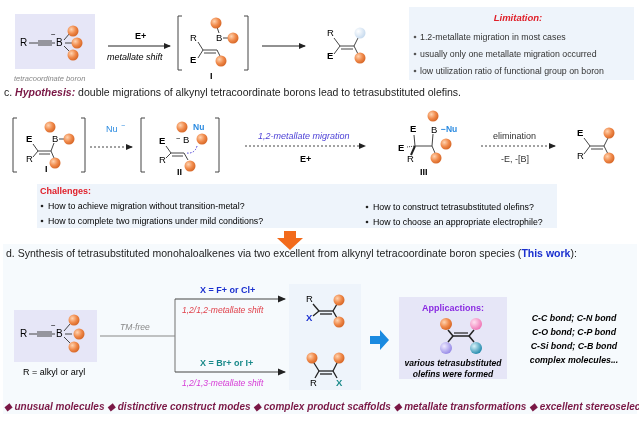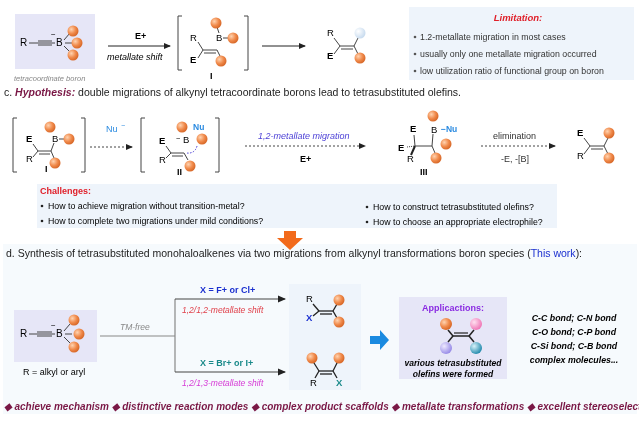--- a/index.html
+++ b/index.html
@@ -6,21 +6,21 @@
   body { width:639px; height:422px; position:relative; overflow:hidden; font-family:"Liberation Sans", sans-serif; color:#222; }
   .abs { position:absolute; }
   svg { position:absolute; left:0; top:0; }
   .t { font-family:"Liberation Sans", sans-serif; }
   .lim-box { left:89px; top:7px; width:225px; height:73px; background:#eef4fb; }
   .hyp-title { left:4px; top:86px; font-size:10.5px; white-space:nowrap; }
   .hyp-label { color:#7a1846; font-weight:bold; font-style:italic; }
   .chal-box { left:37px; top:184px; width:220px; height:44px; background:#eef4fb; }
   .sec-d { left:3px; top:244px; width:634px; height:170px; background:#f6fafd; }
   .d-title { left:6px; top:247px; font-size:10.5px; white-space:nowrap; }
-  .thiswork { color:#1a2fcf; font-weight:normal; }
+  .thiswork { color:#1a2fcf; font-weight:bold; }
   .feat-row { left:4px; top:401px; font-size:10px; font-weight:bold; font-style:italic; color:#7a1846; white-space:nowrap; }
 </style>
 </head>
 <body>
 
 <div class="abs lim-box" style="left:409px;"></div>
 
 <div class="abs chal-box" style="width:220px;"></div>
 <div class="abs" style="left:37px; top:184px; width:520px; height:44px; background:#eef4fb;"></div>
 
@@ -307,22 +307,22 @@
 </svg>
 
 <div class="abs hyp-title">
   <span>c.</span>
   <span class="hyp-label">Hypothesis:</span>
   <span>double migrations of alkynyl tetracoordinate borons lead to tetrasubstituted olefins.</span>
 </div>
 
 <div class="abs d-title">
   <span>d.</span>
-  <span>Synthesis of tetrasubstituted monohaloalkenes via two migrations from alkynyl transformations boron species (</span><span class="thiswork">This work</span><span>):</span>
+  <span>Synthesis of tetrasubstituted monohaloalkenes via two excellent from alkynyl tetracoordinate boron species (</span><span class="thiswork">This work</span><span>):</span>
 </div>
 
 <div class="abs feat-row">
-  <span>◆ </span><span>achieve mechanism</span>
-  <span> ◆ </span><span>distinctive reaction modes</span>
+  <span>◆ </span><span>unusual molecules</span>
+  <span> ◆ </span><span>distinctive construct modes</span>
   <span> ◆ </span><span>complex product scaffolds</span>
   <span> ◆ </span><span>metallate transformations</span>
   <span> ◆ </span><span>excellent stereoselectivity</span>
 </div>
 
 </body></html>

